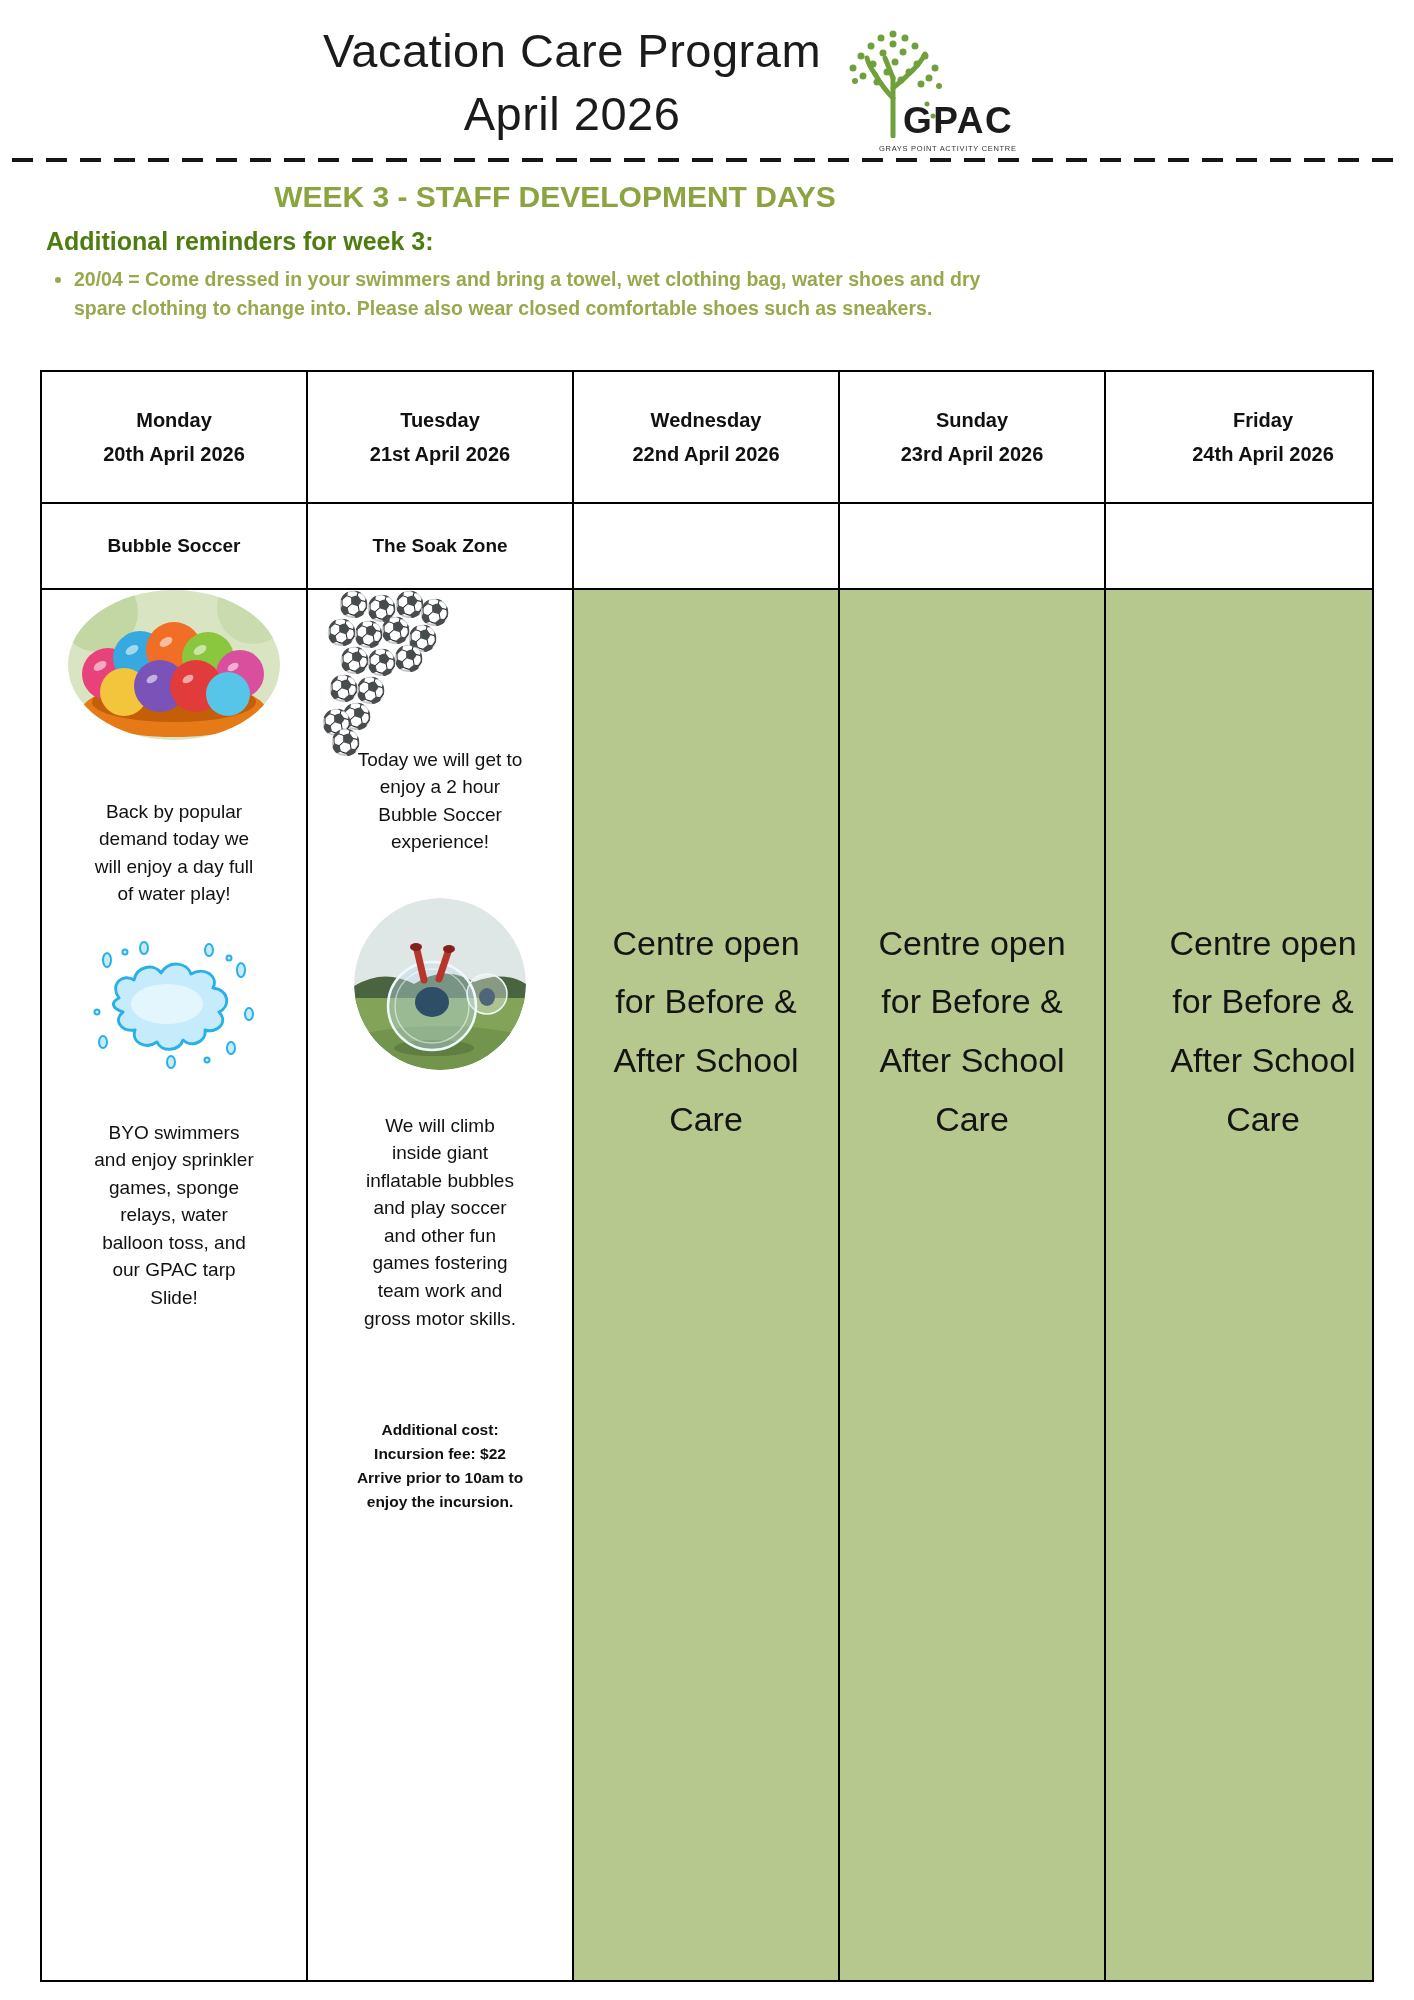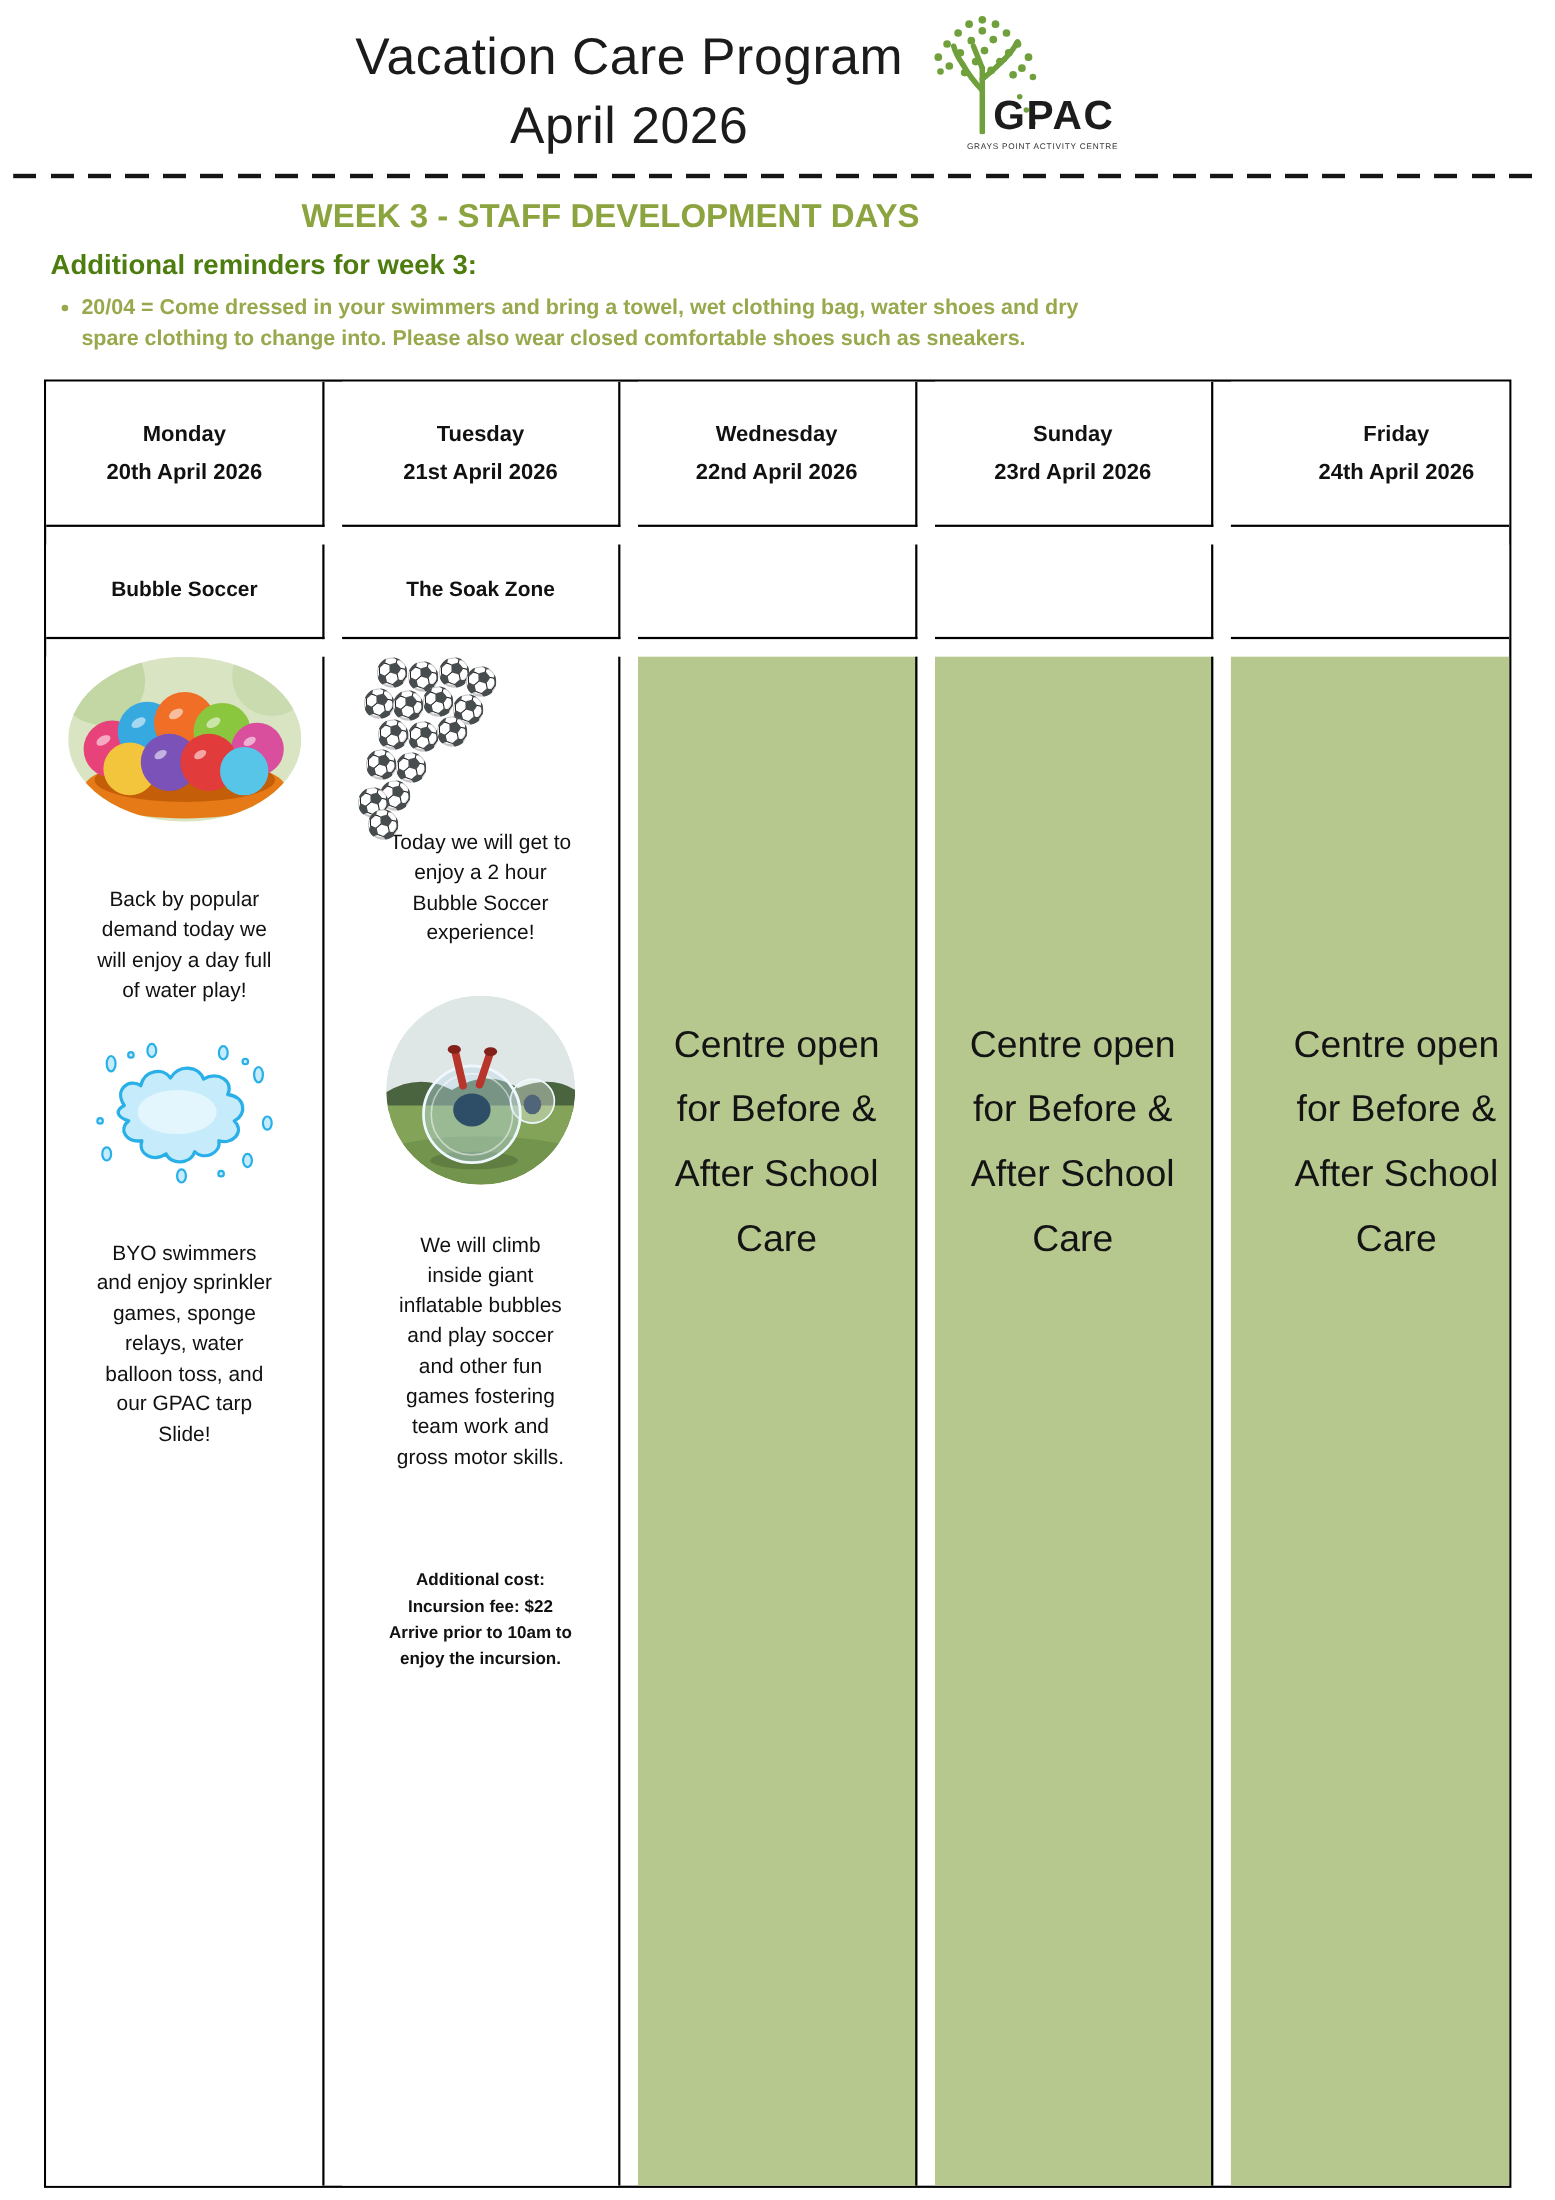--- a/index.html
+++ b/index.html
@@ -13,21 +13,21 @@
     overflow: hidden;
   }
 
   
   .header { position: relative; height: 158px; }
   .title {
     position: absolute; left: 17px; top: 20px; width: 1110px;
     text-align: center; font-size: 47px; line-height: 1.33;
     font-weight: 500; color: #1b1b1b; letter-spacing: 0.5px;
   }
-  .logo { position: absolute; left: 843px; top: 4px; width: 180px; height: 146px; }
+  .logo { position: absolute; left: 843px; top: 20px; width: 180px; height: 146px; }
   .logo svg { position: absolute; left: 0; top: 6px; }
   .logo .gpac {
     position: absolute; left: 60px; top: 80px;
     font-size: 37px; font-weight: 600; letter-spacing: 1.5px; color: #1c1c1c;
   }
   .logo .sub {
     position: absolute; left: 36px; top: 124px;
     font-size: 7.5px; letter-spacing: 0.7px; color: #333; white-space: nowrap;
   }
   .dashline {
@@ -44,23 +44,22 @@
     margin: 13px 0 0 46px; font-size: 25px; font-weight: 700; color: #4d7c0f;
   }
   ul.reminders { margin: 9px 0 0 74px; width: 960px; color: #97A94C; }
   ul.reminders li { font-size: 19.5px; font-weight: 700; line-height: 1.5; }
 
   
   .grid {
     display: grid;
     grid-template-columns: repeat(5, 1fr);
     grid-template-rows: 132px 86px 1390px;
-    width: 1334px; margin: 21px auto 0;
+    width: 1334px; margin: 46px auto 0;
     border: 2px solid #000;
-    gap: 16px;
   }
   .cell { border-right: 2px solid #000; border-bottom: 2px solid #000; overflow: hidden; position: relative; background: #fff; }
   .cell.last-col { border-right: none; padding-left: 48px; }
   .cell.last-row { border-bottom: none; }
 
   .day-head {
     display: flex; flex-direction: column; justify-content: center; align-items: center;
     font-weight: 700; font-size: 20px; line-height: 1.7; text-align: center;
   }
   .activity {

